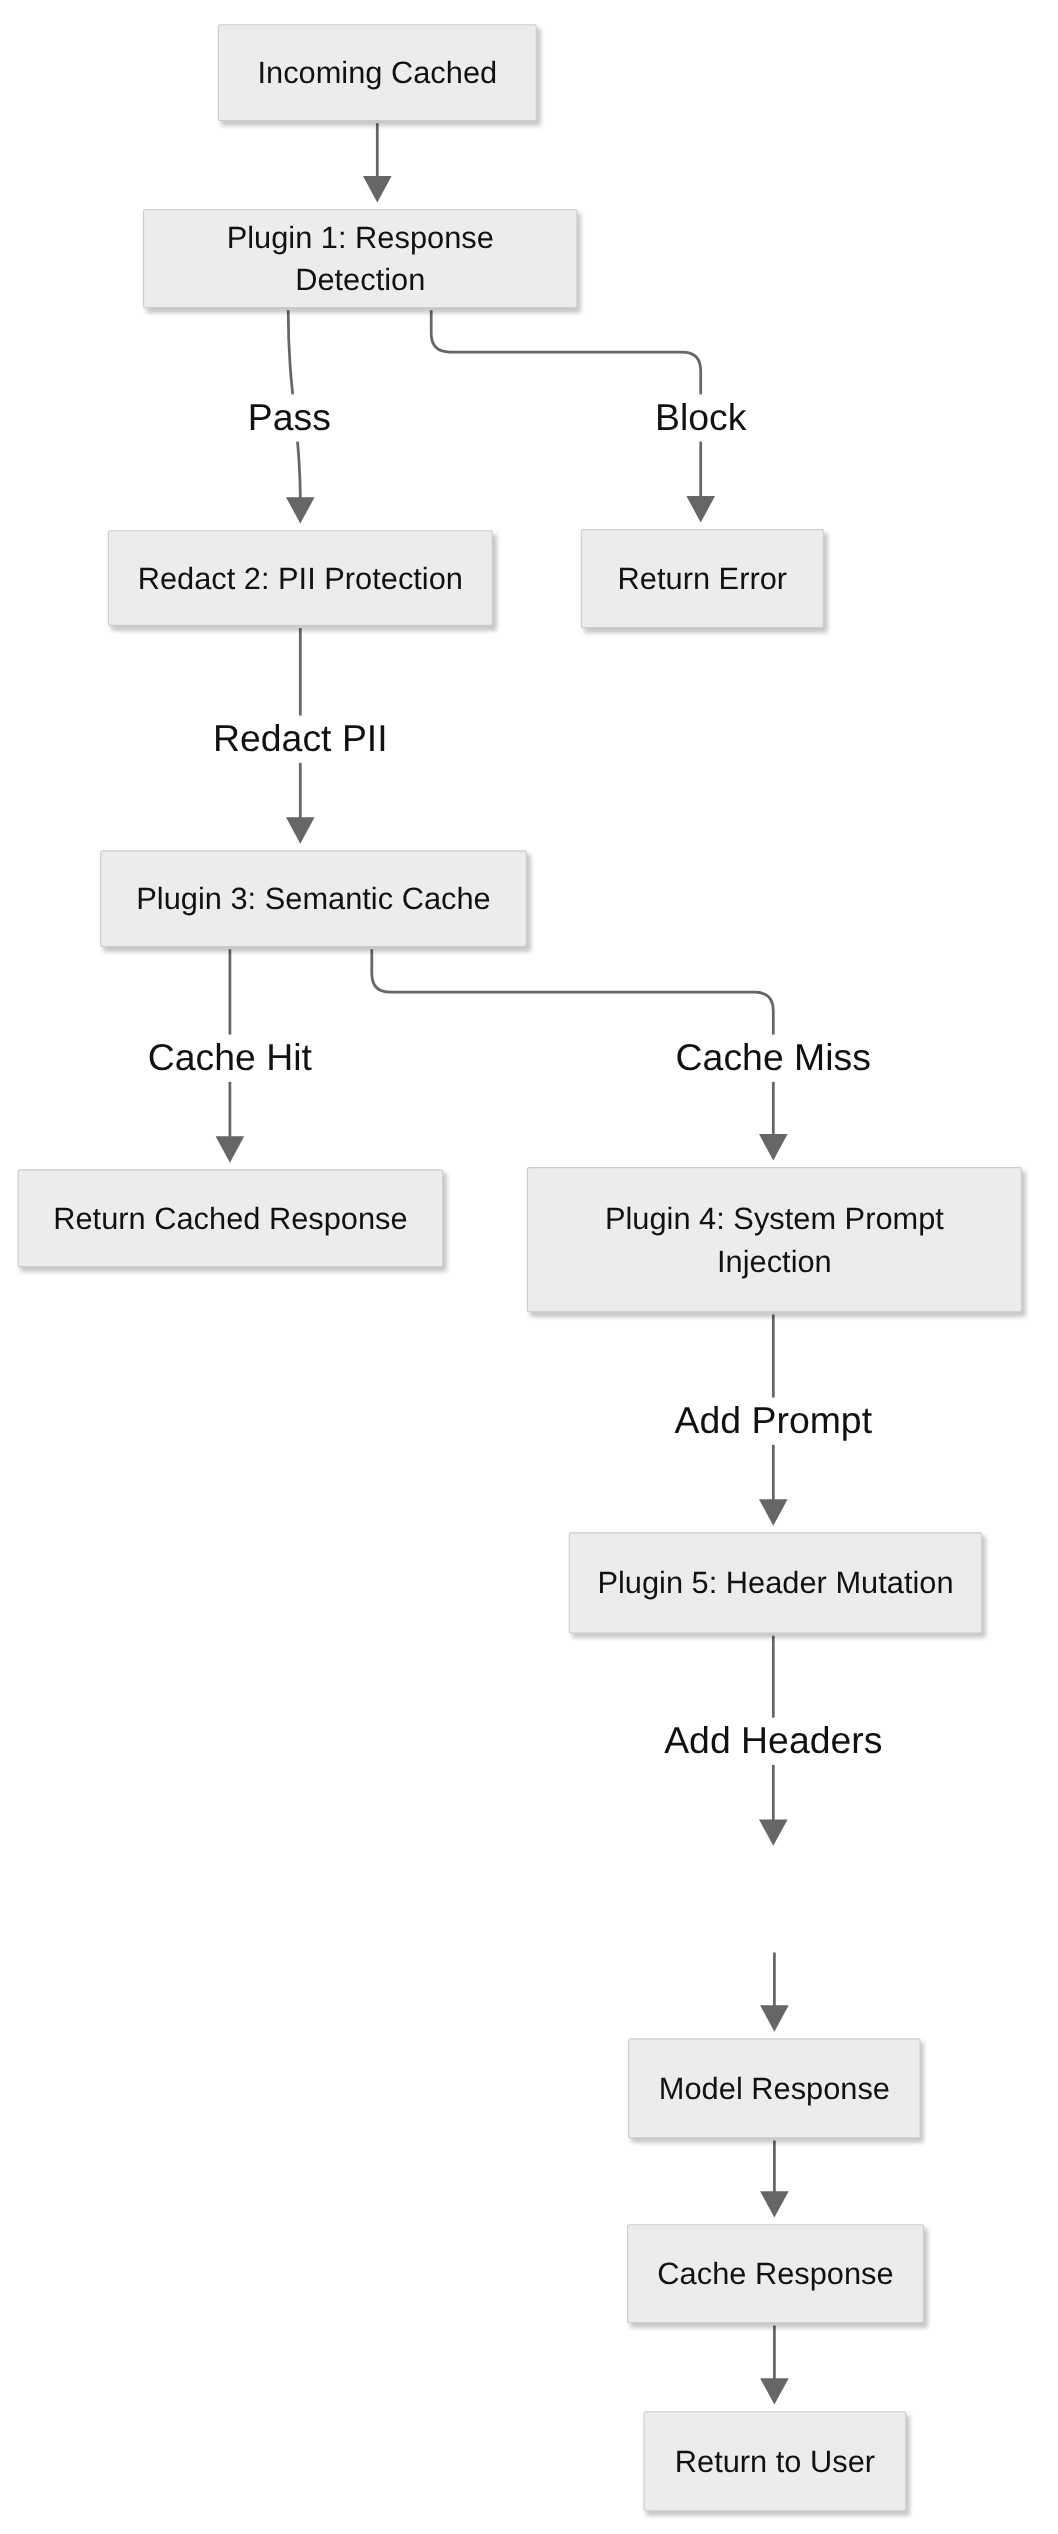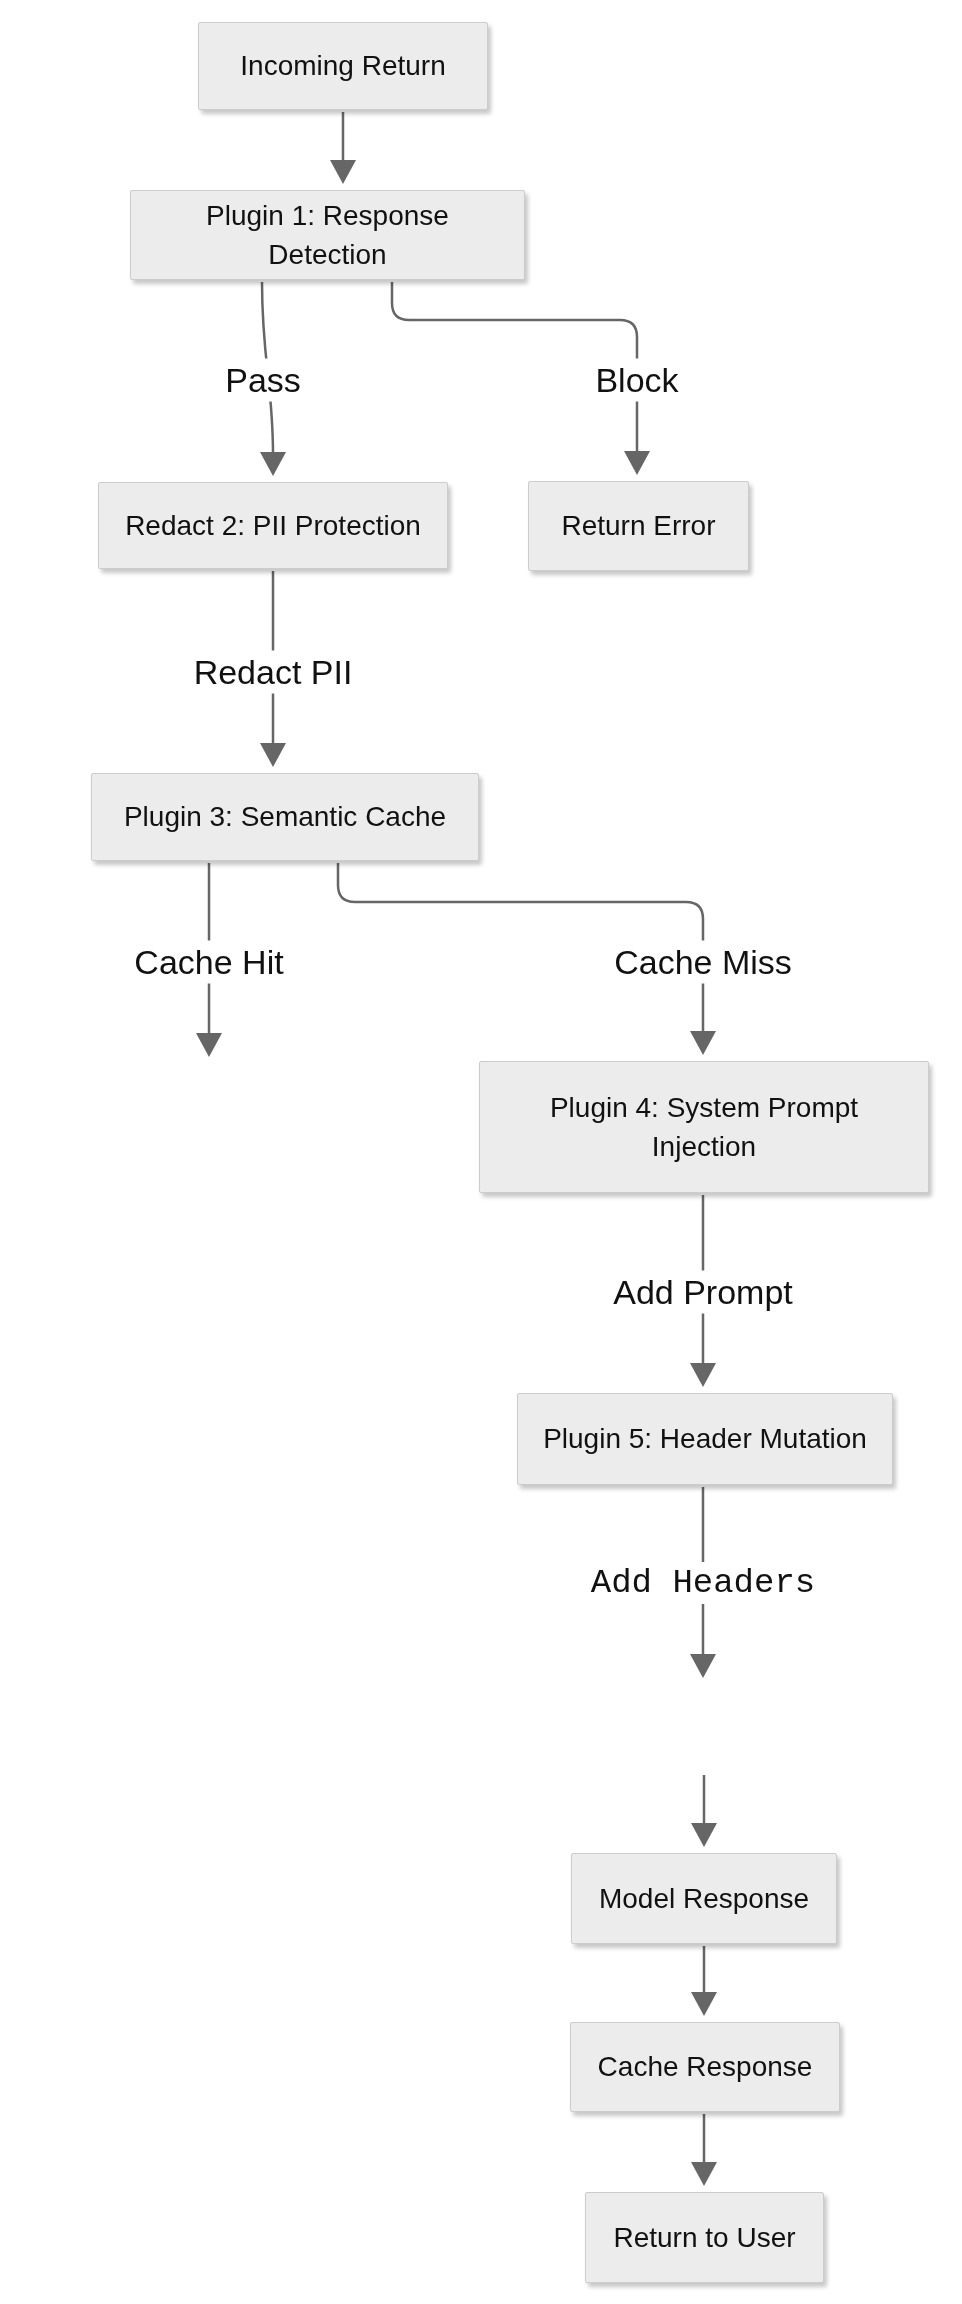--- a/index.html
+++ b/index.html
@@ -110,30 +110,31 @@
       <path d="M704,1946 V1994"></path>
       <polygon points="691,1992 717,1992 704,2016"></polygon>
     </g>
 
     <g>
       <path d="M704,2114 V2164"></path>
       <polygon points="691,2162 717,2162 704,2186"></polygon>
     </g>
   </svg>
 
-  <div class="node" style="left:198px; top:22px;  width:290px; height:88px;">Incoming Return</div>
+  <div class="node" style="left:198px; top:22px;  width:290px; height:88px;">Incoming Cached</div>
 
   <div class="node" style="left:130px; top:190px; width:395px; height:90px;">Plugin 1: Response Detection</div>
 
   <div class="node" style="left:98px;  top:482px; width:350px; height:87px;">Redact 2: PII Protection</div>
 
   <div class="node" style="left:528px; top:481px; width:221px; height:90px;">Return Error</div>
 
   <div class="node" style="left:81px;  top:773px; width:388px; height:88px;margin-left:10px;">Plugin 3: Semantic Cache</div>
 
+  <div class="node" style="left:16px;  top:1063px; width:387px; height:89px;">Return Cached Response</div>
 
   <div class="node" style="left:479px; top:1061px; width:450px; height:132px;">Plugin 4: System Prompt Injection</div>
 
   <div class="node" style="left:517px; top:1393px; width:376px; height:92px;">Plugin 5: Header Mutation</div>
 
 
   <div class="node" style="left:571px; top:1853px; width:266px; height:91px;">Model Response</div>
 
   <div class="node" style="left:570px; top:2022px; width:270px; height:90px;">Cache Response</div>
 
@@ -144,15 +145,15 @@
   <div class="edge-label" style="left:637px; top:380px;">Block</div>
 
   <div class="edge-label" style="left:273px; top:672px;">Redact PII</div>
 
   <div class="edge-label" style="left:209px; top:962px;">Cache Hit</div>
 
   <div class="edge-label" style="left:703px; top:962px;">Cache Miss</div>
 
   <div class="edge-label" style="left:703px; top:1292px;">Add Prompt</div>
 
-  <div class="edge-label" style="left:703px; top:1583px;font-family:Liberation Mono, monospace;">Add Headers</div>
+  <div class="edge-label" style="left:703px; top:1583px;">Add Headers</div>
 
 </div>
 
 </body></html>

